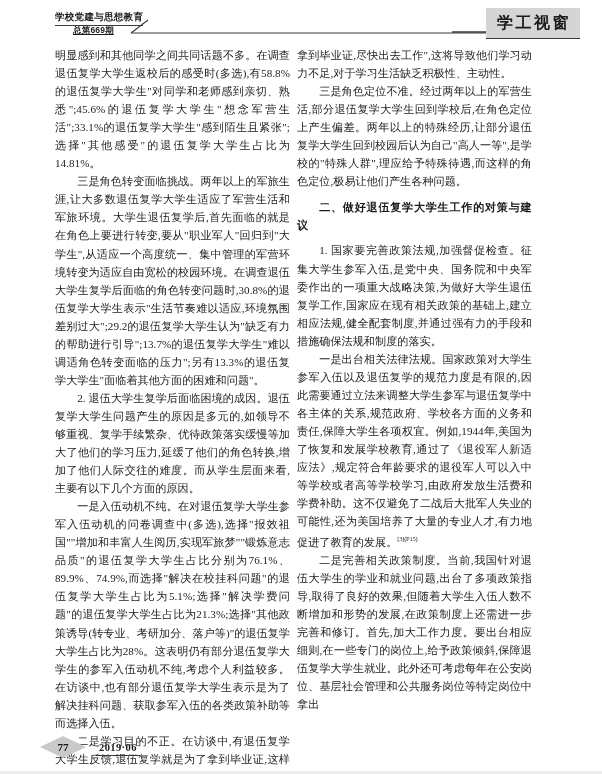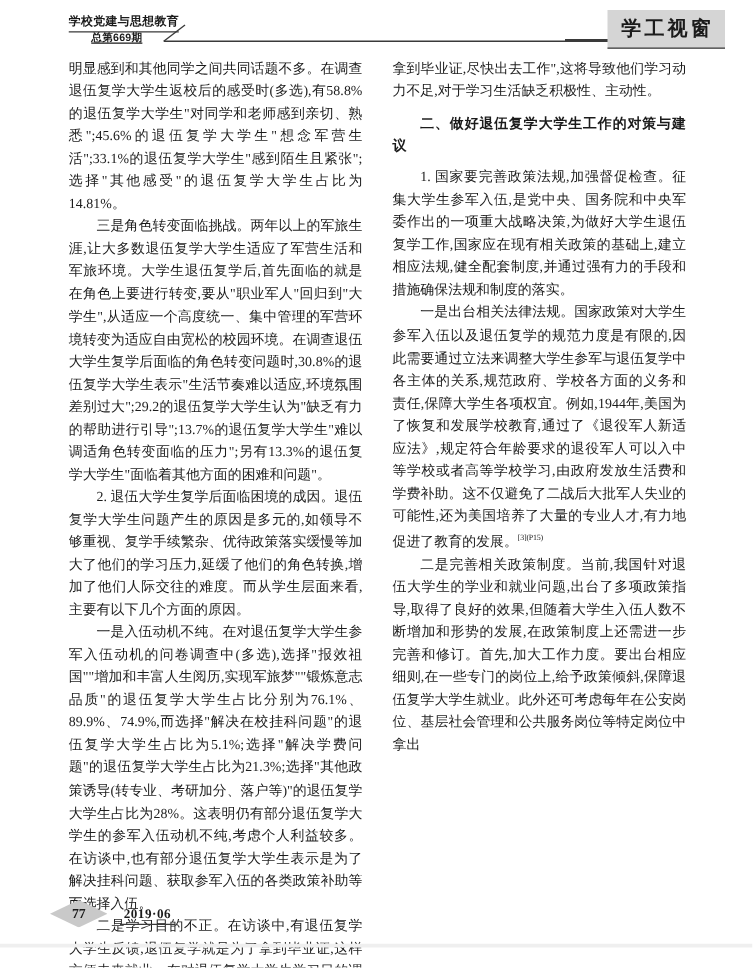--- a/index.html
+++ b/index.html
@@ -79,21 +79,21 @@
   }
 
   
   .columns {
     position: absolute;
     left: 55px;
     top: 46px;
     width: 494px;
     height: 672px;
     display: flex;
-    gap: 24px;
+    gap: 7px;
   }
   .col {
     width: 235px;
     font-size: 11.1px;
     line-height: 18.05px;
     text-align: justify;
     text-justify: inter-ideograph;
     letter-spacing: 0.05px;
   }
   .col p {
@@ -116,21 +116,21 @@
   .cite {
     font-size: 6.4px;
     vertical-align: super;
     letter-spacing: -0.2px;
   }
 
   
   .footer {
     position: absolute;
     left: 0;
-    bottom: 16px;
+    bottom: 0;
     width: 544px;
     height: 52px;
   }
   .folio-wrap {
     position: absolute;
     left: 40px;
     bottom: 16px;
     width: 46px;
     height: 22px;
   }
@@ -202,20 +202,21 @@
     <div class="col">
       <p class="noindent">明显感到和其他同学之间共同话题不多。在调查退伍复学大学生返校后的感受时(多选),有58.8%的退伍复学大学生"对同学和老师感到亲切、熟悉";45.6%的退伍复学大学生"想念军营生活";33.1%的退伍复学大学生"感到陌生且紧张";选择"其他感受"的退伍复学大学生占比为14.81%。</p>
       <p class="indent">三是角色转变面临挑战。两年以上的军旅生涯,让大多数退伍复学大学生适应了军营生活和军旅环境。大学生退伍复学后,首先面临的就是在角色上要进行转变,要从"职业军人"回归到"大学生",从适应一个高度统一、集中管理的军营环境转变为适应自由宽松的校园环境。在调查退伍大学生复学后面临的角色转变问题时,30.8%的退伍复学大学生表示"生活节奏难以适应,环境氛围差别过大";29.2的退伍复学大学生认为"缺乏有力的帮助进行引导";13.7%的退伍复学大学生"难以调适角色转变面临的压力";另有13.3%的退伍复学大学生"面临着其他方面的困难和问题"。</p>
       <p class="indent">2. 退伍大学生复学后面临困境的成因。退伍复学大学生问题产生的原因是多元的,如领导不够重视、复学手续繁杂、优待政策落实缓慢等加大了他们的学习压力,延缓了他们的角色转换,增加了他们人际交往的难度。而从学生层面来看,主要有以下几个方面的原因。</p>
       <p class="indent">一是入伍动机不纯。在对退伍复学大学生参军入伍动机的问卷调查中(多选),选择"报效祖国""增加和丰富人生阅历,实现军旅梦""锻炼意志品质"的退伍复学大学生占比分别为76.1%、89.9%、74.9%,而选择"解决在校挂科问题"的退伍复学大学生占比为5.1%;选择"解决学费问题"的退伍复学大学生占比为21.3%;选择"其他政策诱导(转专业、考研加分、落户等)"的退伍复学大学生占比为28%。这表明仍有部分退伍复学大学生的参军入伍动机不纯,考虑个人利益较多。在访谈中,也有部分退伍复学大学生表示是为了解决挂科问题、获取参军入伍的各类政策补助等而选择入伍。</p>
       <p class="indent">二是学习目的不正。在访谈中,有退伍复学大学生反馈,退伍复学就是为了拿到毕业证,这样方便未来就业。在对退伍复学大学生学习目的调查中,有35.6%的学生选择了"学习实现自我价值和社会价值";有32.3%的学生选择"学习专业知识,提高个人竞争力";有32.1%的学生认为学习就是"为了</p>
     </div>
 
     <div class="col">
       <p class="noindent">拿到毕业证,尽快出去工作",这将导致他们学习动力不足,对于学习生活缺乏积极性、主动性。</p>
+      <p class="indent">三是角色定位不准。经过两年以上的军营生活,部分退伍复学大学生回到学校后,在角色定位上产生偏差。两年以上的特殊经历,让部分退伍复学大学生回到校园后认为自己"高人一等",是学校的"特殊人群",理应给予特殊待遇,而这样的角色定位,极易让他们产生各种问题。</p>
 
       <p class="sec-heading">二、做好退伍复学大学生工作的对策与建议</p>
 
       <p class="indent">1. 国家要完善政策法规,加强督促检查。征集大学生参军入伍,是党中央、国务院和中央军委作出的一项重大战略决策,为做好大学生退伍复学工作,国家应在现有相关政策的基础上,建立相应法规,健全配套制度,并通过强有力的手段和措施确保法规和制度的落实。</p>
 
       <p class="indent"><span>一是出台相关法律法规。国家政策对大学生参军入伍以及退伍复学的规范力度是有限的,因此需要通过立法来调整大学生参军与退伍复学中各主体的关系,规范政府、学校各方面的义务和责任,保障大学生各项权宜。例如,1944年,美国为了恢复和发展学校教育,通过了《退役军人新适应法》,规定符合年龄要求的退役军人可以入中等学校或者高等学校学习,由政府发放生活费和学费补助。这不仅避免了二战后大批军人失业的可能性,还为美国培养了大量的专业人才,有力地促进了教育的发展。</span><span class="cite">[3](P15)</span></p>
 
       <p class="indent">二是完善相关政策制度。当前,我国针对退伍大学生的学业和就业问题,出台了多项政策指导,取得了良好的效果,但随着大学生入伍人数不断增加和形势的发展,在政策制度上还需进一步完善和修订。首先,加大工作力度。要出台相应细则,在一些专门的岗位上,给予政策倾斜,保障退伍复学大学生就业。此外还可考虑每年在公安岗位、基层社会管理和公共服务岗位等特定岗位中拿出</p>
     </div>
   </div>

